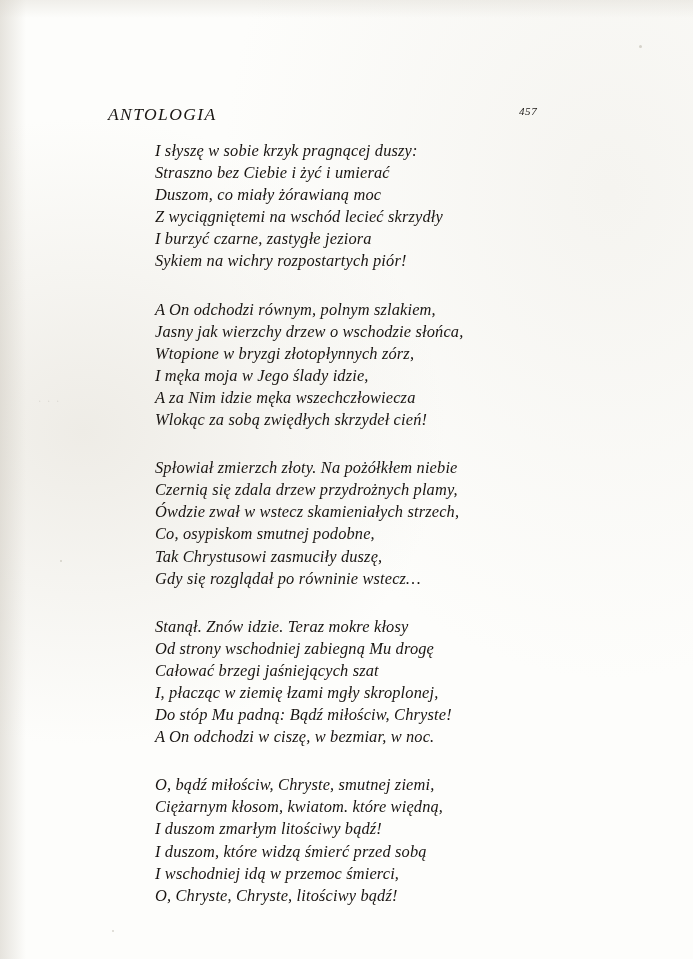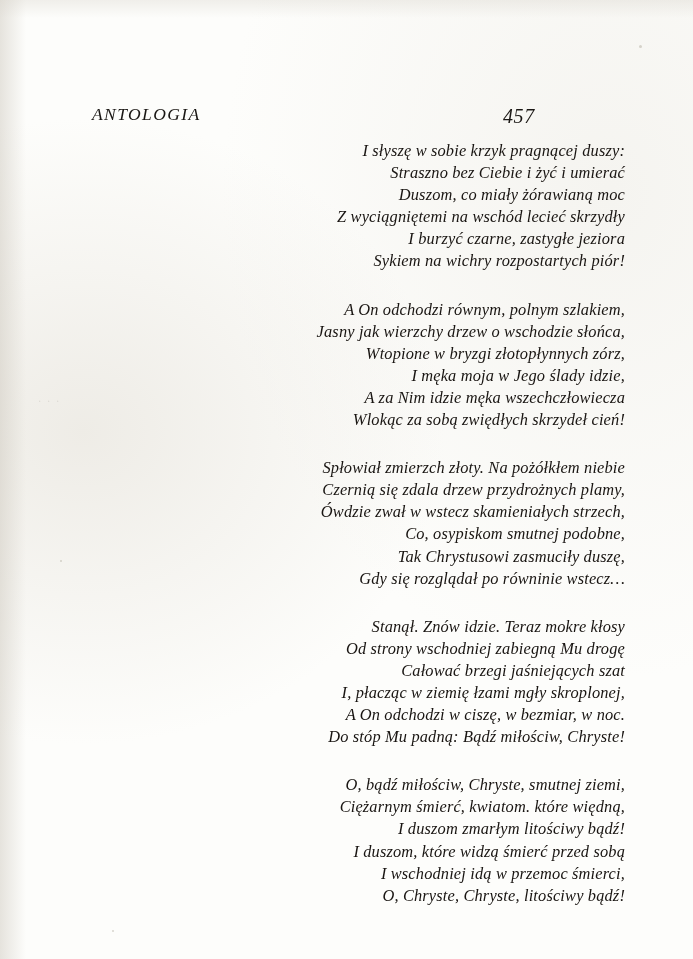--- a/index.html
+++ b/index.html
@@ -25,51 +25,50 @@
   }
   .speck {
     position: absolute;
     background: #b9b4a8;
     border-radius: 50%;
     opacity: 0.55;
   }
   .header {
     position: absolute;
     top: 104px;
-    left: 0;
+    left: 16px;
     right: 0;
     height: 26px;
   }
   .running-title {
     position: absolute;
     left: 92px;
     top: 0;
     font-style: italic;
     font-size: 17.5px;
     letter-spacing: 1.4px;
     color: #1a1714;
   }
   .folio {
     position: absolute;
     left: 503px;
     top: 1px;
     font-style: italic;
-    font-size: 20px;
+    font-size: 11px;
     letter-spacing: 0.6px;
     color: #1a1714;
   }
   .poem {
     position: absolute;
     top: 140px;
     left: 155px;
     width: 470px;
   }
   .stanza {
     margin: 0 0 26px 0;
-    text-align: right;
   }
   .stanza:last-child {
     margin-bottom: 8px;
   }
   .line {
     font-style: italic;
     font-size: 16.4px;
     line-height: 22.1px;
     white-space: pre;
     color: #191512;
@@ -144,26 +143,26 @@
         <div class="line">Ówdzie zwał w wstecz skamieniałych strzech,</div>
         <div class="line">Co, osypiskom smutnej podobne,</div>
         <div class="line">Tak Chrystusowi zasmuciły duszę,</div>
         <div class="line">Gdy się rozglądał po równinie wstecz…</div>
       </div>
       <div class="stanza">
         <div class="line">Stanął. Znów idzie. Teraz mokre kłosy</div>
         <div class="line">Od strony wschodniej zabiegną Mu drogę</div>
         <div class="line">Całować brzegi jaśniejących szat</div>
         <div class="line">I, płacząc w ziemię łzami mgły skroplonej,</div>
+        <div class="line">Do stóp Mu padną: Bądź miłościw, Chryste!</div>
         <div class="line">A On odchodzi w ciszę, w bezmiar, w noc.</div>
-        <div class="line">Do stóp Mu padną: Bądź miłościw, Chryste!</div>
       </div>
       <div class="stanza">
         <div class="line">O, bądź miłościw, Chryste, smutnej ziemi,</div>
-        <div class="line">Ciężarnym śmierć, kwiatom. które więdną,</div>
+        <div class="line">Ciężarnym kłosom, kwiatom. które więdną,</div>
         <div class="line">I duszom zmarłym litościwy bądź!</div>
         <div class="line">I duszom, które widzą śmierć przed sobą</div>
         <div class="line">I wschodniej idą w przemoc śmierci,</div>
         <div class="line">O, Chryste, Chryste, litościwy bądź!</div>
       </div>
     </div>
 
 </div>
 
 </body></html>

